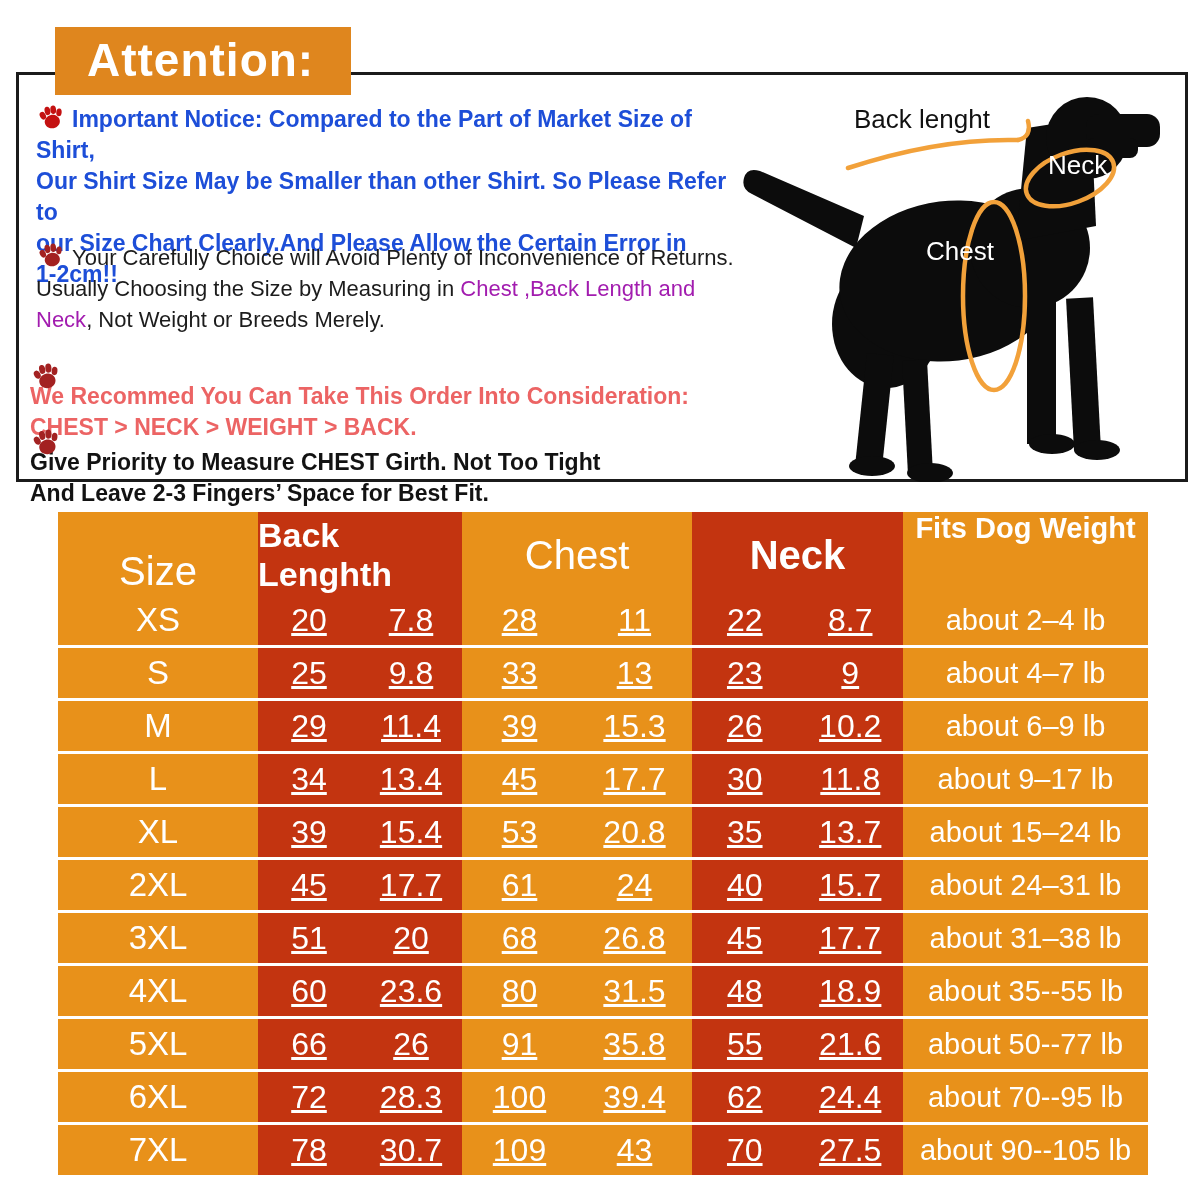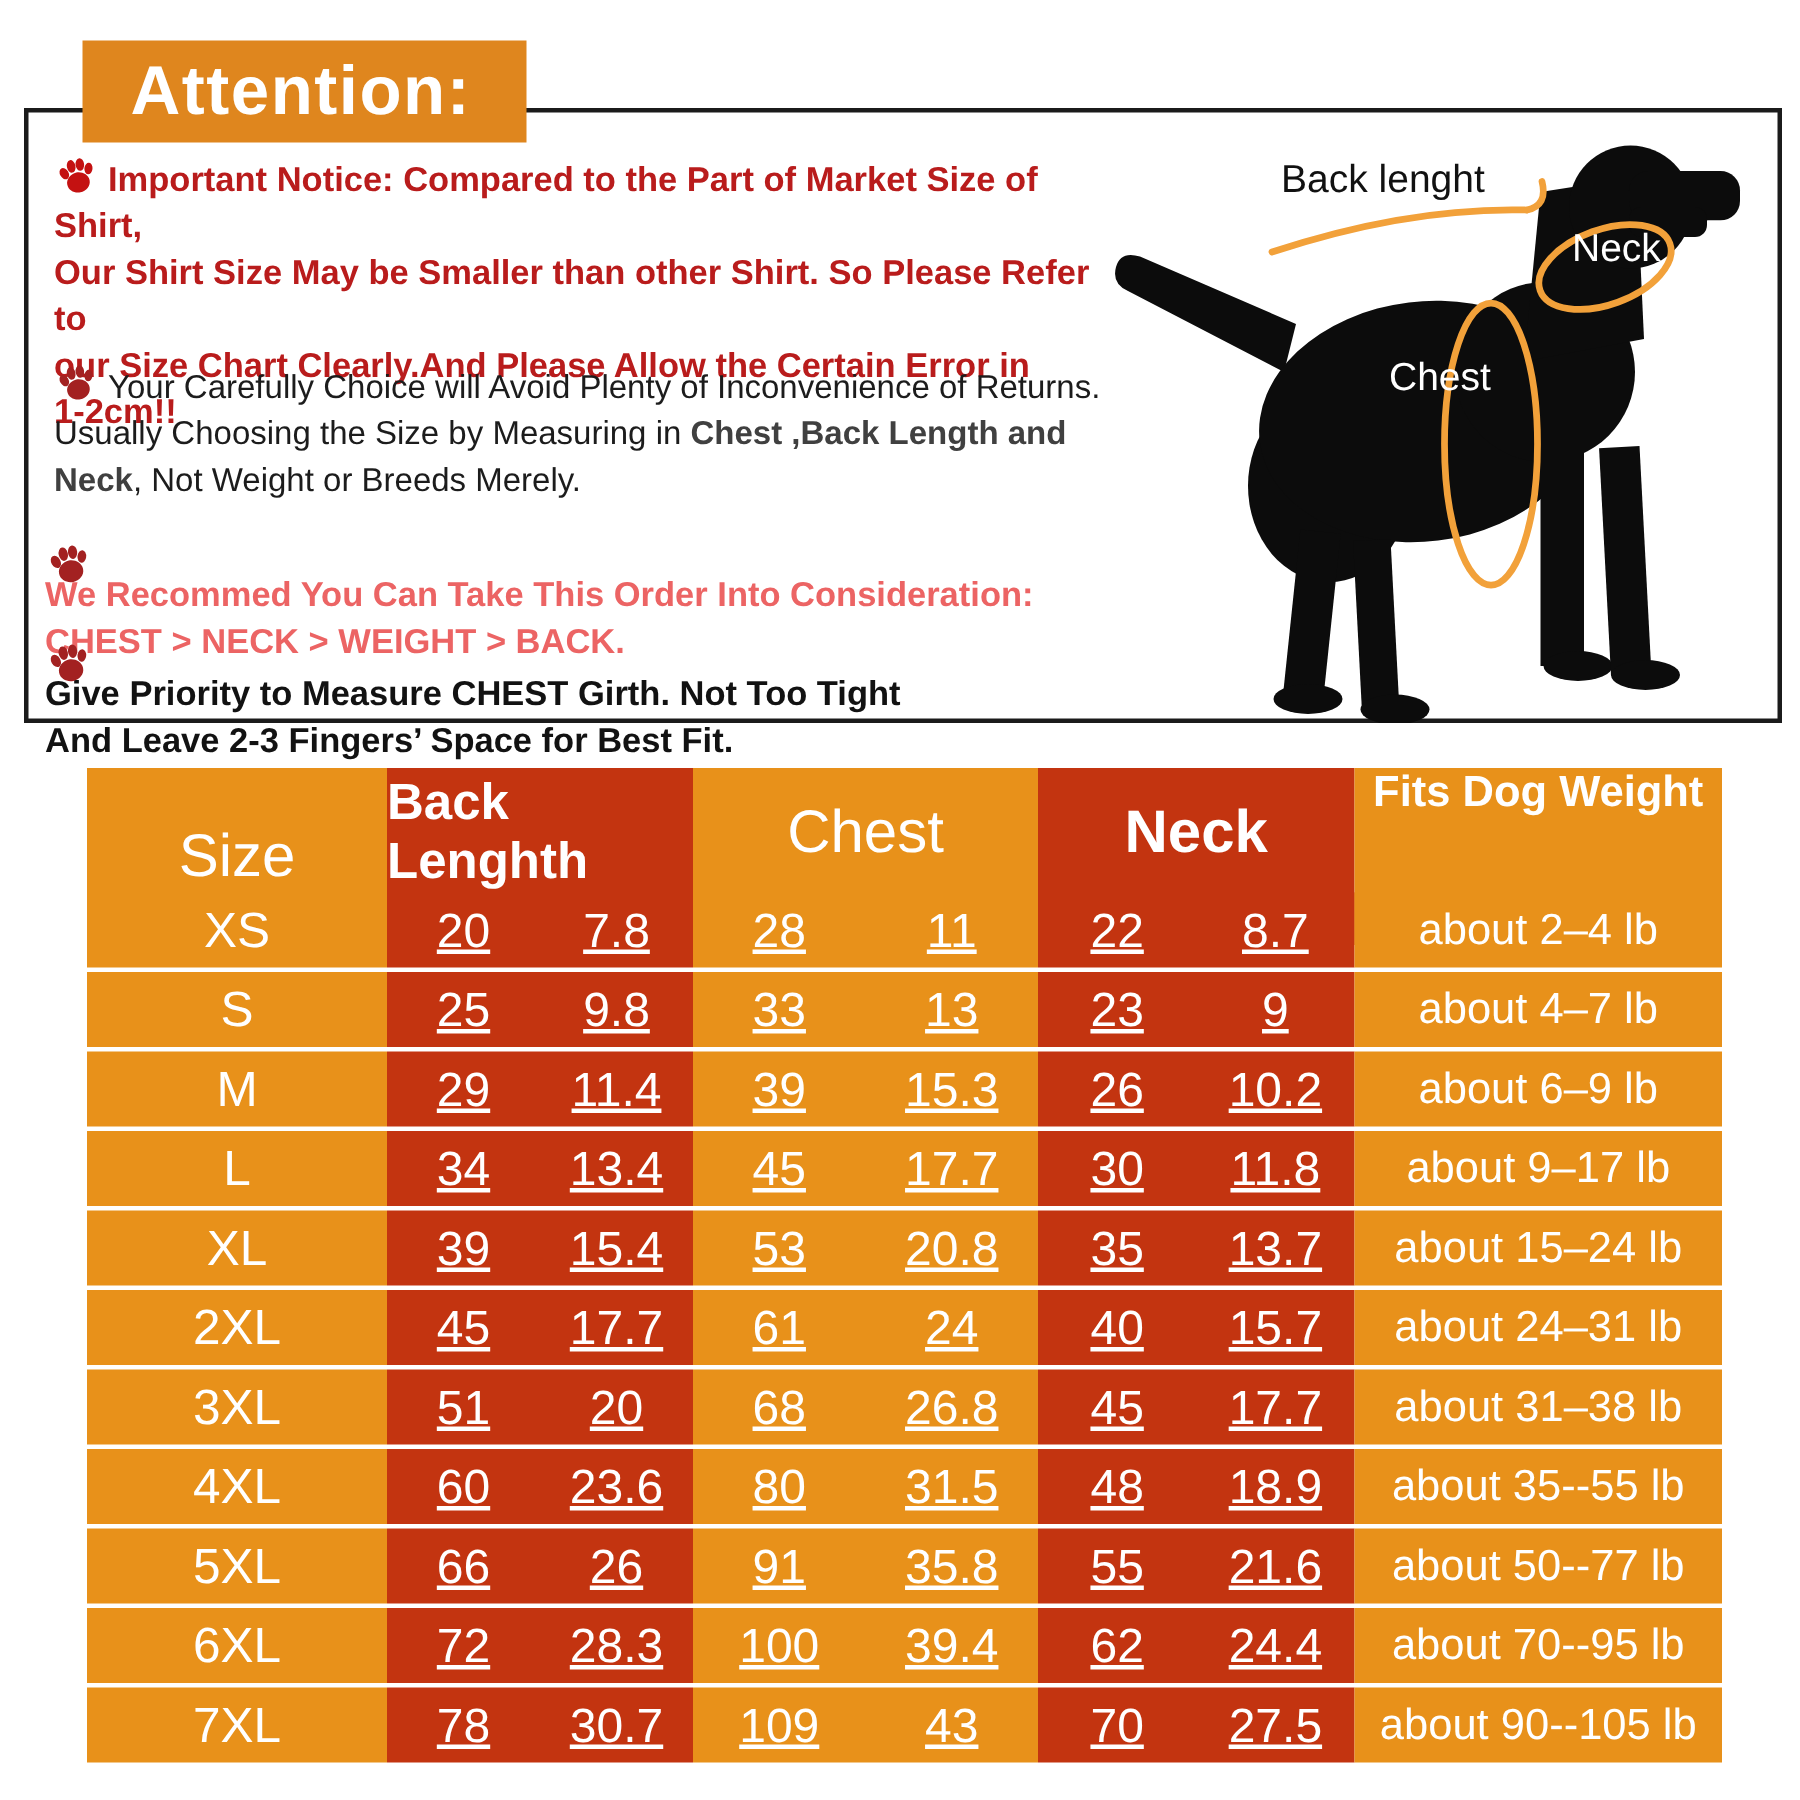--- a/index.html
+++ b/index.html
@@ -18,23 +18,23 @@
     background:#df861e;color:#ffffff;font-weight:bold;font-size:46px;
     line-height:66px;padding-left:32px;box-sizing:border-box;letter-spacing:1px;
   }
   .notice{position:absolute;}
   .notice .nline{display:block;}
   .pawsvg{fill:currentColor;}
   .paw-inline{display:inline-block;width:30px;height:27px;vertical-align:-4px;margin-right:6px;}
   .paw-side{position:absolute;left:0;top:12px;width:32px;height:29px;}
   .paw-bright{color:#c41111;}
   .paw-dark{color:#a32121;}
-  .p1{left:36px;top:90px;width:706px;font-size:23px;font-weight:bold;color:#b91c1c;line-height:31px;}
+  .p1{left:36px;top:90px;width:706px;font-size:23px;font-weight:bold;color:#1d4ed8;line-height:31px;}
   .p2{left:36px;top:228px;width:706px;font-size:22px;color:#1c1c1c;line-height:31px;}
-  .p2 .redseg{color:#404040;font-weight:bold;}
+  .p2 .redseg{color:#a21caf;font-weight:normal;}
   .p3{left:30px;top:336px;width:720px;font-size:23px;font-weight:bold;color:#ec6464;line-height:31px;}
   .p4{left:30px;top:402px;width:700px;font-size:23px;font-weight:bold;color:#121212;line-height:31px;}
   .ncontent{margin-left:36px;}
   
   .dogsvg{position:absolute;left:734px;top:62px;}
   .dogsvg text{font-family:"Liberation Sans","DejaVu Sans",sans-serif;}
   .lbl-black{font-size:26px;fill:#111111;}
   .lbl-white{font-size:26px;fill:#ffffff;}
   .mark{fill:none;stroke:#f2a13a;stroke-width:4.5;stroke-linecap:round;}
   

